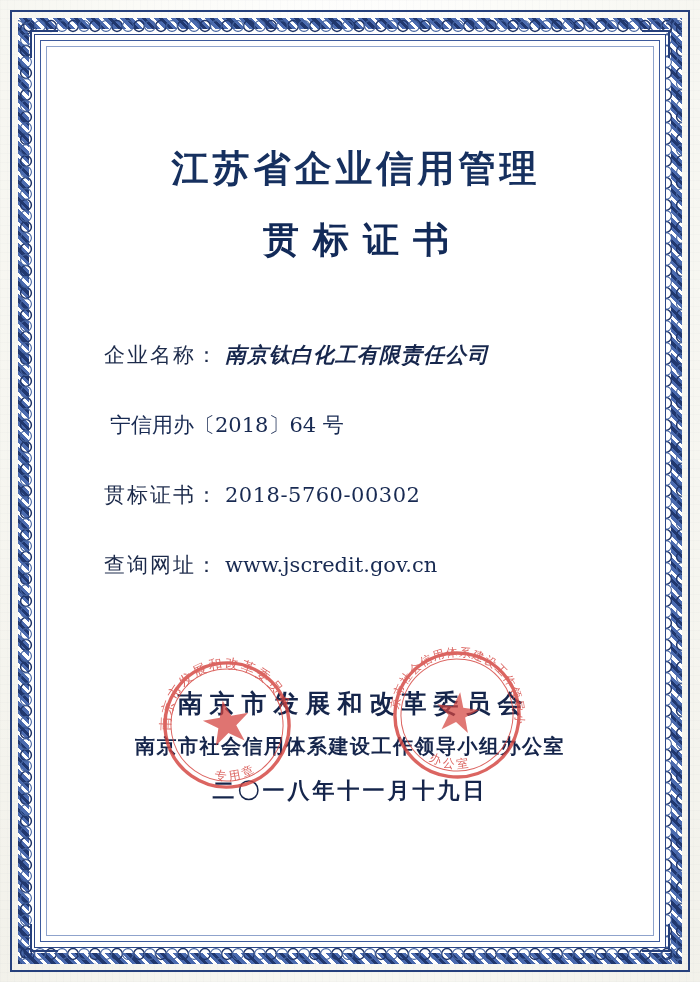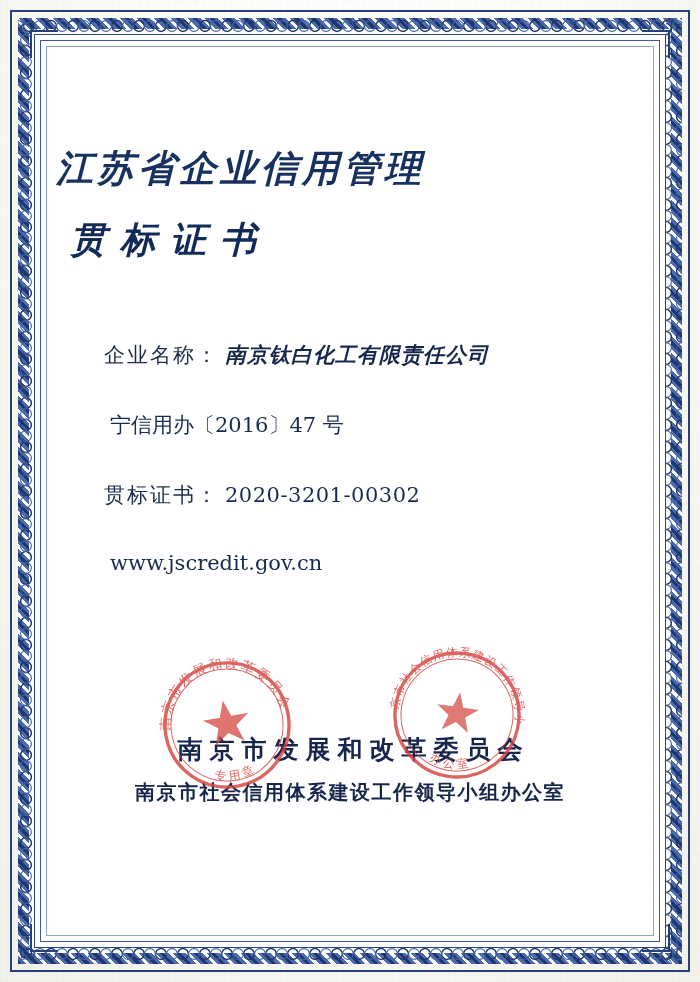--- a/index.html
+++ b/index.html
@@ -87,25 +87,24 @@
   .corner.br { right: 30px; bottom: 30px; border-left: none;  border-top: none; }
 
   
   .content {
     position: absolute;
     left: 56px; right: 56px; top: 56px; bottom: 56px;
   }
 
   .title-block {
     position: absolute;
-    left: 0; right: 0;
+    left: 12px; right: 0;
     top: 88px;
-    text-align: left;
+    text-align: center;
     color: #132a5c;
-    font-style: italic;
   }
   .title-line-1 {
     font-size: 37px;
     letter-spacing: 4px;
     font-weight: 700;
     font-family: "DejaVu Serif", "Liberation Serif", serif;
     color: #16305f;
   }
   .title-line-2 {
     margin-top: 22px;
@@ -253,37 +252,39 @@
     </div>
 
     <div class="fields">
 
       <div class="field-row">
         <span class="field-label">企业名称：</span>
         <span class="field-value handwritten">南京钛白化工有限责任公司</span>
       </div>
 
       <div class="field-row">
-        <span class="field-value">宁信用办〔2016〕47 号</span>
+        <span class="field-value">宁信用办〔2018〕64 号</span>
       </div>
 
       <div class="field-row">
         <span class="field-label">贯标证书：</span>
-        <span class="field-value mono-ish">2020-3201-00302</span>
+        <span class="field-value mono-ish">2018-5760-00302</span>
       </div>
 
       <div class="field-row">
+        <span class="field-label">查询网址：</span>
         <span class="field-value url">www.jscredit.gov.cn</span>
       </div>
 
     </div>
 
     <div class="issuer">
       <div class="issuer-line-1">南京市发展和改革委员会</div>
       <div class="issuer-line-2">南京市社会信用体系建设工作领导小组办公室</div>
+      <div class="issue-date">二〇一八年十一月十九日</div>
     </div>
 
     <div class="seal left">
       <svg viewBox="0 0 166 166" width="166" height="166">
         <defs>
           <path id="arcL" d="M 26 83 A 57 57 0 0 1 140 83"></path>
           <path id="arcLb" d="M 28 83 A 55 55 0 0 0 138 83"></path>
         </defs>
         <g transform="rotate(-10 83 83)" opacity="0.82">
           <circle cx="83" cy="83" r="62" fill="none" stroke="#d4443f" stroke-width="3.4"></circle>

